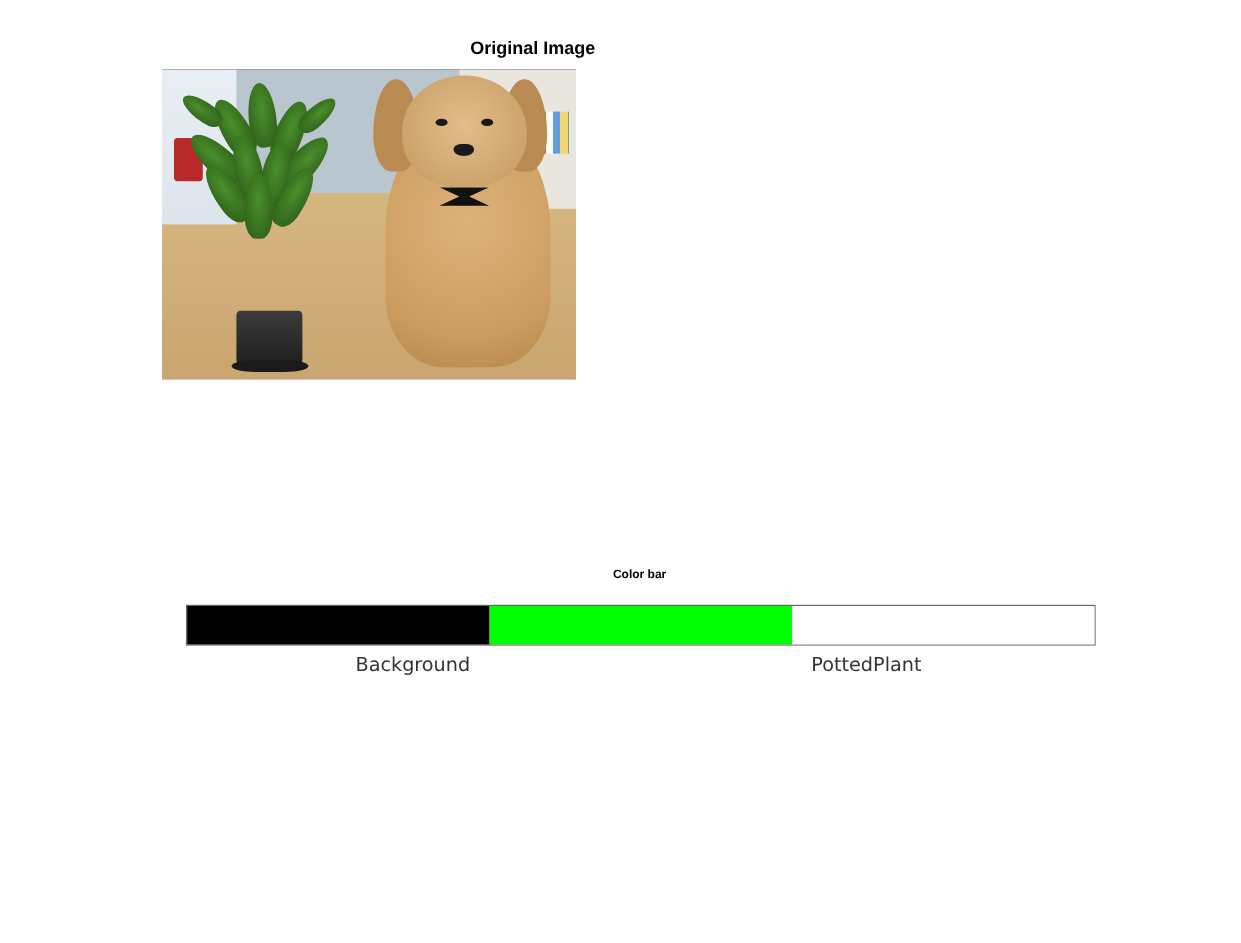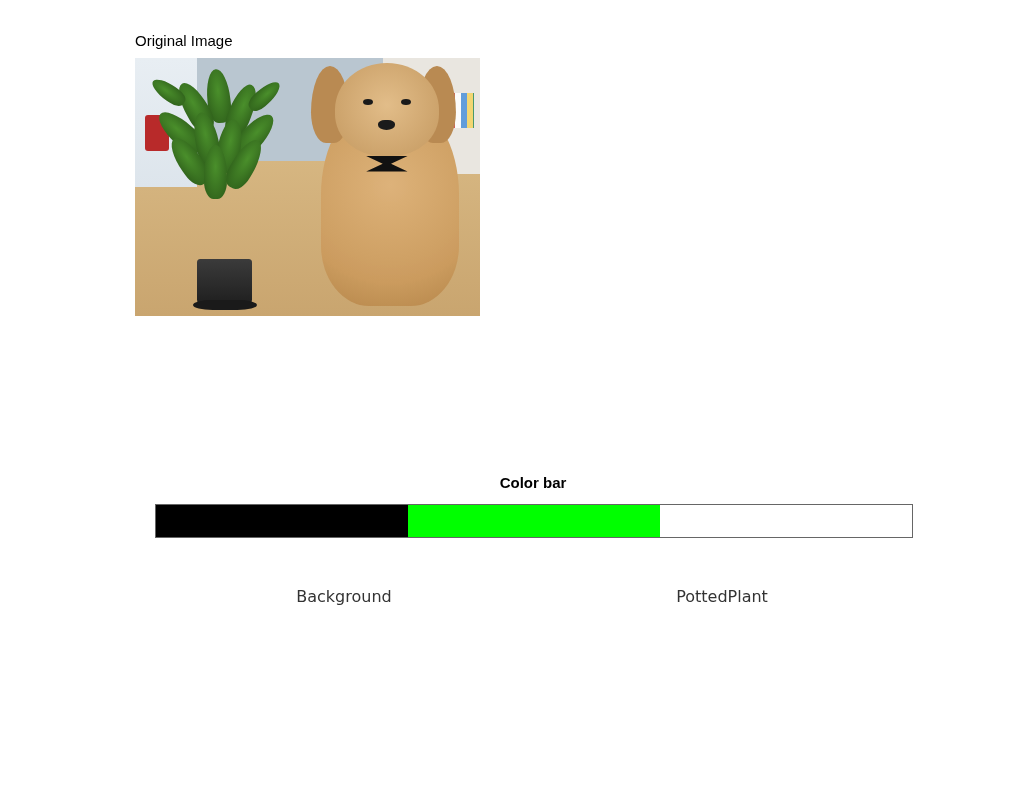--- a/index.html
+++ b/index.html
@@ -16,24 +16,24 @@
     position: relative;
     width: 1034px;
     height: 786px;
   }
   .panel {
     position: absolute;
   }
   .panel-title {
     position: absolute;
     top: -26px;
-    left: 0;
+    left: 16px;
     width: 100%;
-    text-align: left;
-    font-weight: normal;
+    text-align: right;
+    font-weight: bold;
     font-size: 15px;
     color: #000;
   }
   .img-box {
     width: 100%;
     height: 100%;
     position: relative;
     overflow: hidden;
     background: #000;
   }
@@ -177,35 +177,34 @@
   .colorbar .swatch {
     flex: 1;
     height: 100%;
   }
   .colorbar-title {
     position: absolute;
     left: 155px; top: 474px;
     width: 756px;
     text-align: center;
     font-weight: bold;
-    font-size: 15px;
+    font-size: 10px;
   }
   .colorbar-labels {
     position: absolute;
     left: 155px; top: 544px;
     width: 756px;
     display: flex;
   }
   .colorbar-labels span {
     flex: 1;
     text-align: center;
     font-size: 16px;
     color: #333;
     font-family: "DejaVu Sans", Arial, sans-serif;
-    margin-top: 43px;
   }
 </style>
 </head>
 <body>
 
 <div class="figure">
 
   <div class="panel" style="left:135px; top:58px; width:345px; height:258px;">
     <div class="panel-title">Original Image</div>
     <div class="img-box">

